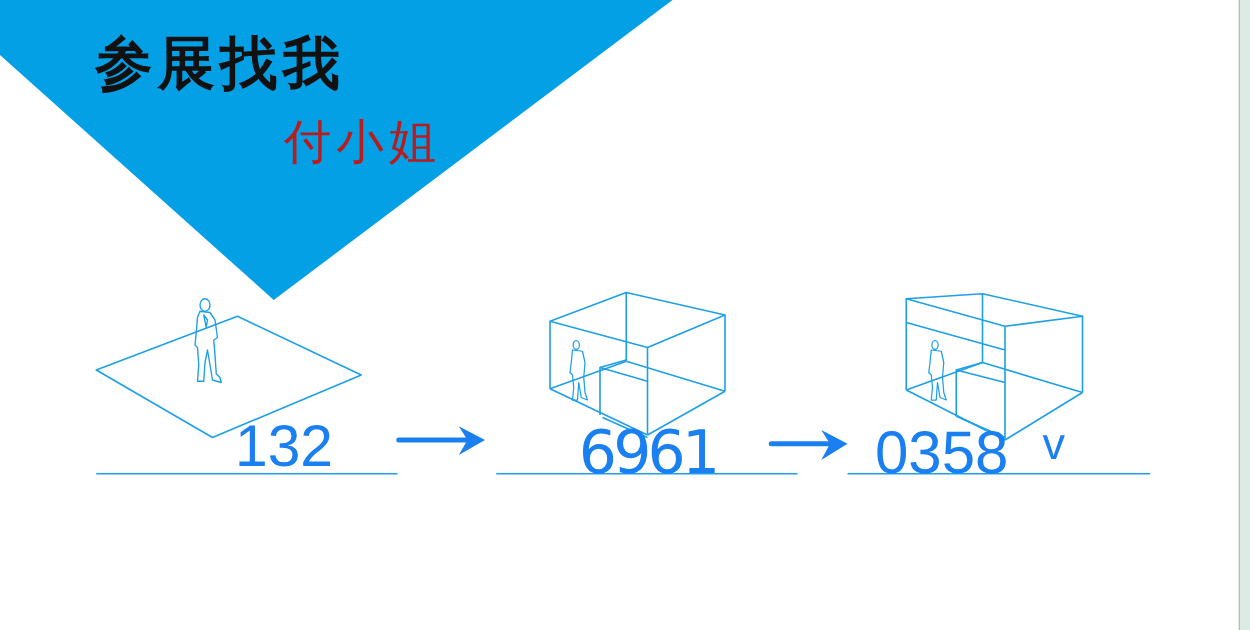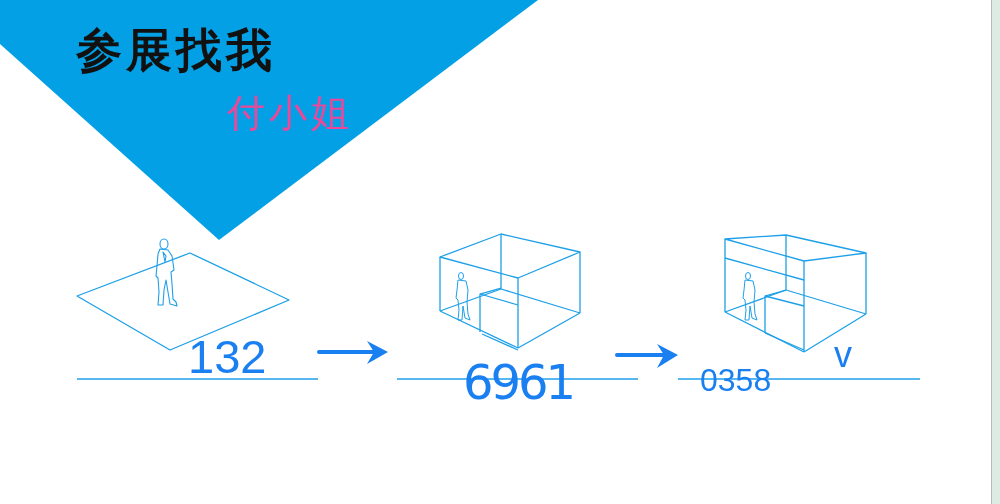--- a/index.html
+++ b/index.html
@@ -9,31 +9,31 @@
       font-family: "DejaVu Sans", sans-serif;
     }
     .canvas { position: absolute; left: 0; top: 0; width: 816px; height: 504px; }
     .title {
       position: absolute; left: 76px; top: 22px;
       font-size: 46px; font-weight: bold; color: #111111; letter-spacing: 4px;
       line-height: 56px; white-space: nowrap;
     }
     .contact {
       position: absolute; left: 227px; top: 90px;
-      font-size: 38px; color: #ec4899; letter-spacing: 4px;
+      font-size: 38px; color: #b91c1c; letter-spacing: 4px;
       line-height: 46px; white-space: nowrap;
     }
     .num {
       position: absolute; color: #1a7ff0; white-space: nowrap;
       font-family: "Liberation Sans", sans-serif;
       text-align: center;
     }
     .n1 { left: 188px; top: 333px; font-size: 47px; line-height: 48px; }
-    .n2 { left: 463px; top: 338px; font-size: 48px; line-height: 48px; font-family: "DejaVu Sans", sans-serif; letter-spacing: -3px; margin-top: 20px; }
-    .n3 { left: 700px; top: 339px; font-size: 32px; line-height: 48px; margin-top: 17px; }
+    .n2 { left: 463px; top: 338px; font-size: 48px; line-height: 48px; font-family: "DejaVu Sans", sans-serif; letter-spacing: -3px; }
+    .n3 { left: 700px; top: 339px; font-size: 48px; line-height: 48px; }
     .n4 { left: 834px; top: 333px; font-size: 36px; line-height: 44px; }
     .scrollbar {
       position: absolute; left: 991px; top: 0; width: 9px; height: 504px;
       background: #dcece4; border-left: 1px solid #b8bcb8;
     }
   </style>
 </head>
 <body>
 
 <div class="canvas">

